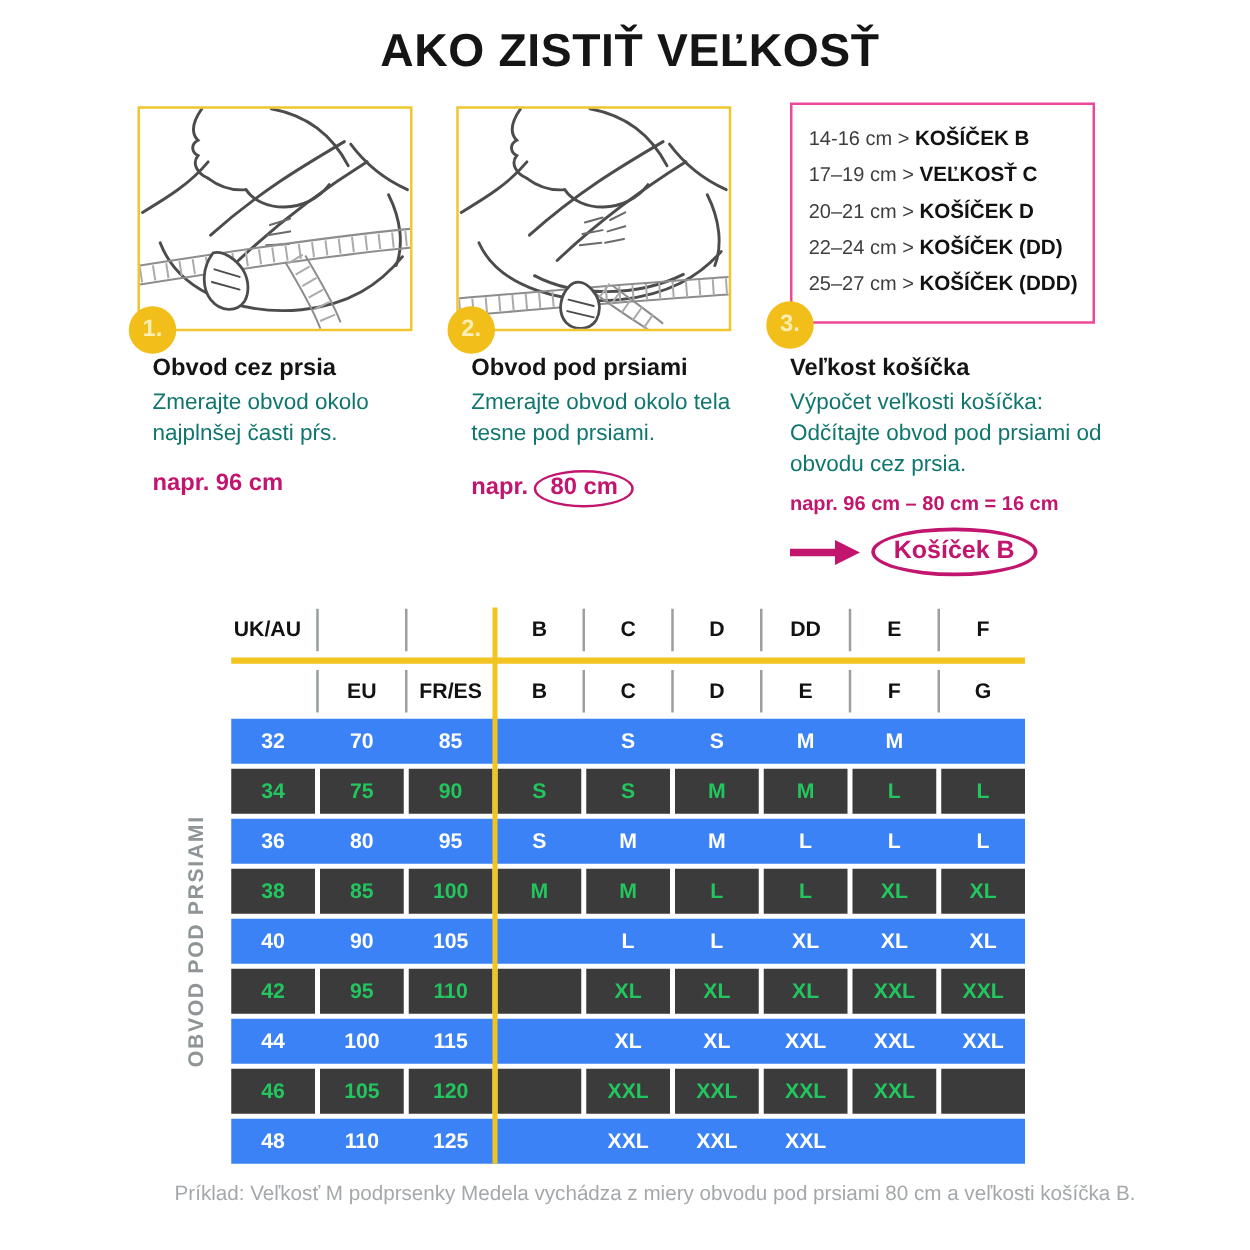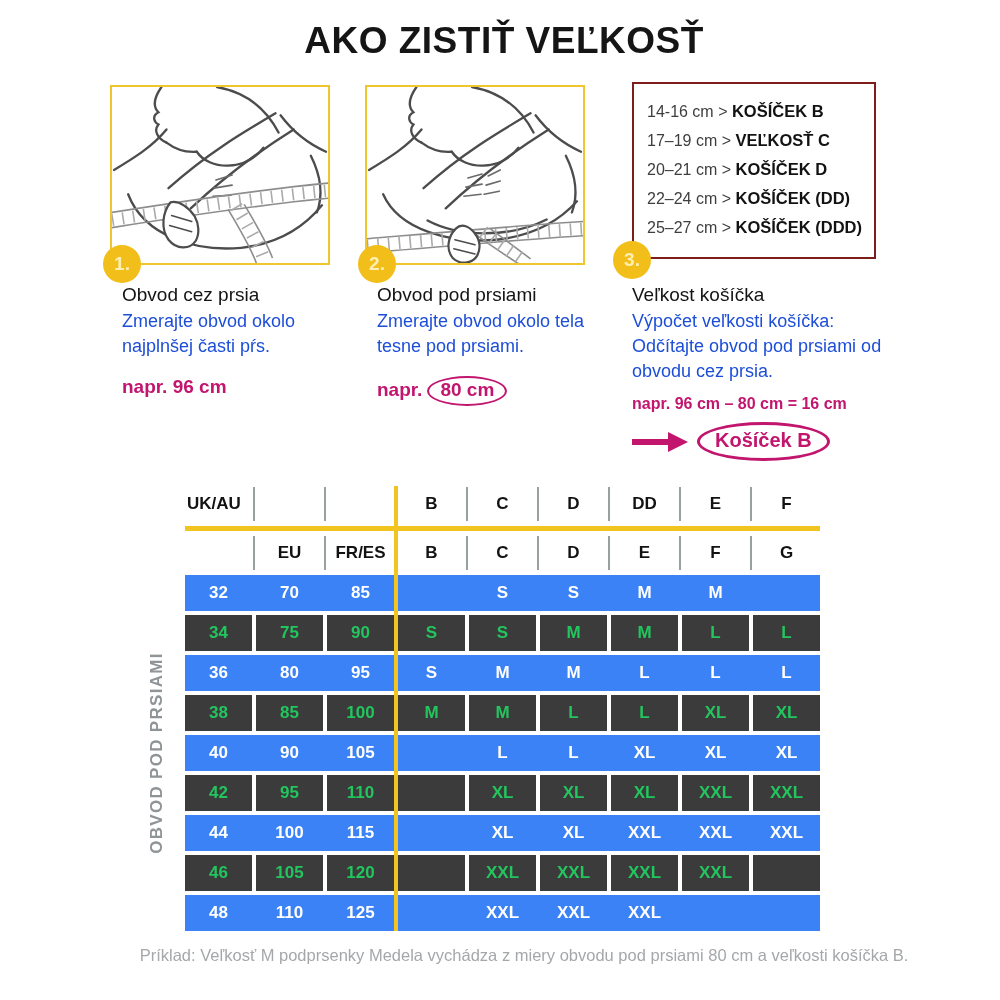--- a/index.html
+++ b/index.html
@@ -5,37 +5,37 @@
   html,body{margin:0;padding:0;background:#ffffff;}
   body{width:1000px;height:1000px;position:relative;font-family:"Liberation Sans",sans-serif;overflow:hidden;}
 
   .title{position:absolute;top:16px;left:0;width:1000px;margin:4px;text-align:center;
          font-size:37px;font-weight:bold;letter-spacing:.5px;color:#151515;}
 
   
   .img-box{position:absolute;border:2px solid #F0C62E;background:#fff;box-sizing:border-box;}
   #box1{left:110px;top:85px;width:220px;height:180px;}
   #box2{left:365px;top:85px;width:220px;height:180px;}
-  #box3{left:632px;top:82px;width:244px;height:177px;border:2px solid #7f1d1d;
+  #box3{left:632px;top:82px;width:244px;height:177px;border:2px solid #ec4899;
         box-sizing:border-box;padding:13px 0 0 13px;position:absolute;background:#fff;}
   .img-box svg{width:100%;height:100%;display:block;}
 
   .badge{position:absolute;width:38px;height:38px;border-radius:50%;background:#F2BE19;
          color:#FFEFB3;font-weight:bold;font-size:19px;display:flex;align-items:center;
          justify-content:center;z-index:3;}
   #badge1{left:103px;top:245px;}
   #badge2{left:358px;top:245px;}
   #badge3{left:613px;top:241px;}
 
   .step{position:absolute;}
   #step1{left:122px;top:284px;width:195px;}
   #step2{left:377px;top:284px;width:216px;}
   #step3{left:632px;top:284px;width:258px;}
-  .step-heading{font-size:19px;font-weight:normal;color:#141414;margin-bottom:3px;}
-  .step-body{font-size:18px;color:#1d4ed8;line-height:25px;}
+  .step-heading{font-size:19px;font-weight:bold;color:#141414;margin-bottom:3px;}
+  .step-body{font-size:18px;color:#0f766e;line-height:25px;}
   .step-note{margin-top:17px;font-size:19px;font-weight:bold;color:#C2156E;white-space:nowrap;}
   .oval{display:inline-block;border:2.5px solid #C2156E;border-radius:50%;
         padding:1px 11px 3px;margin-left:5px;}
   .formula{margin-top:11px;font-size:16px;font-weight:bold;color:#C2156E;white-space:nowrap;}
   .arrow-row{margin-top:9px;display:flex;align-items:center;gap:9px;}
   .result-oval{display:inline-block;border:3px solid #C2156E;border-radius:50%;
                padding:4px 15px 6px;color:#C2156E;font-weight:bold;font-size:20px;white-space:nowrap;}
 
   
   .cup-line{font-size:16px;line-height:29px;color:#3e3e3e;white-space:nowrap;}

